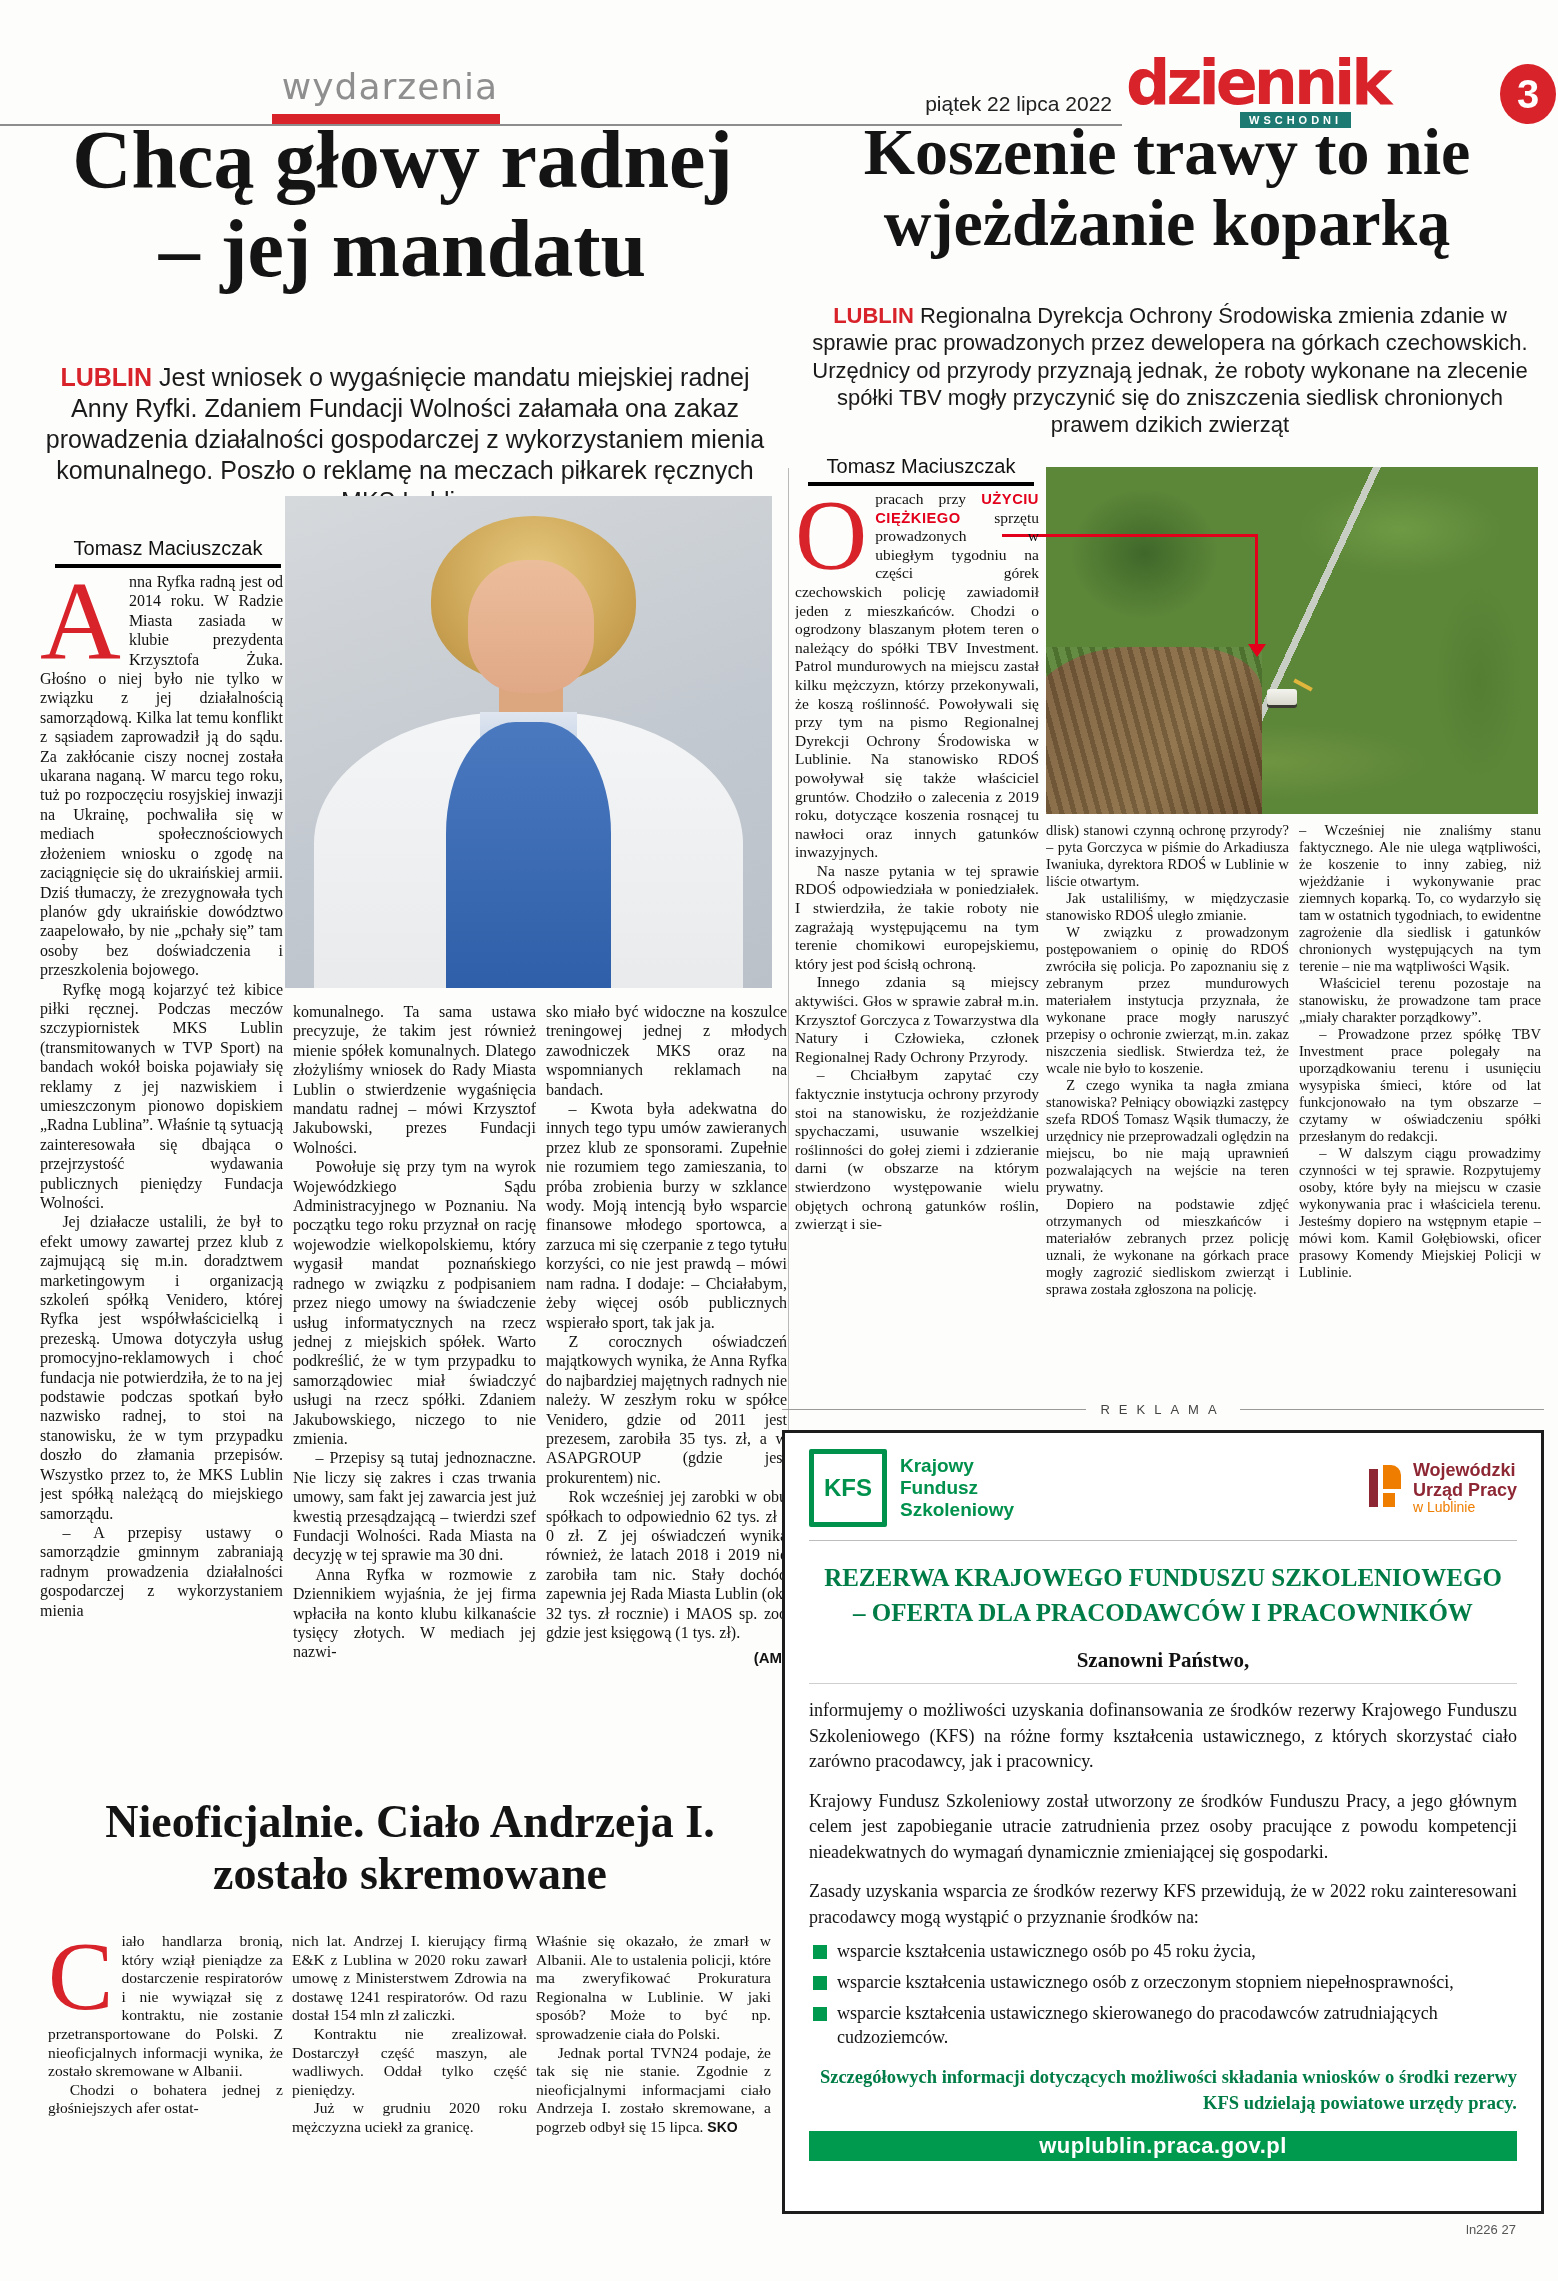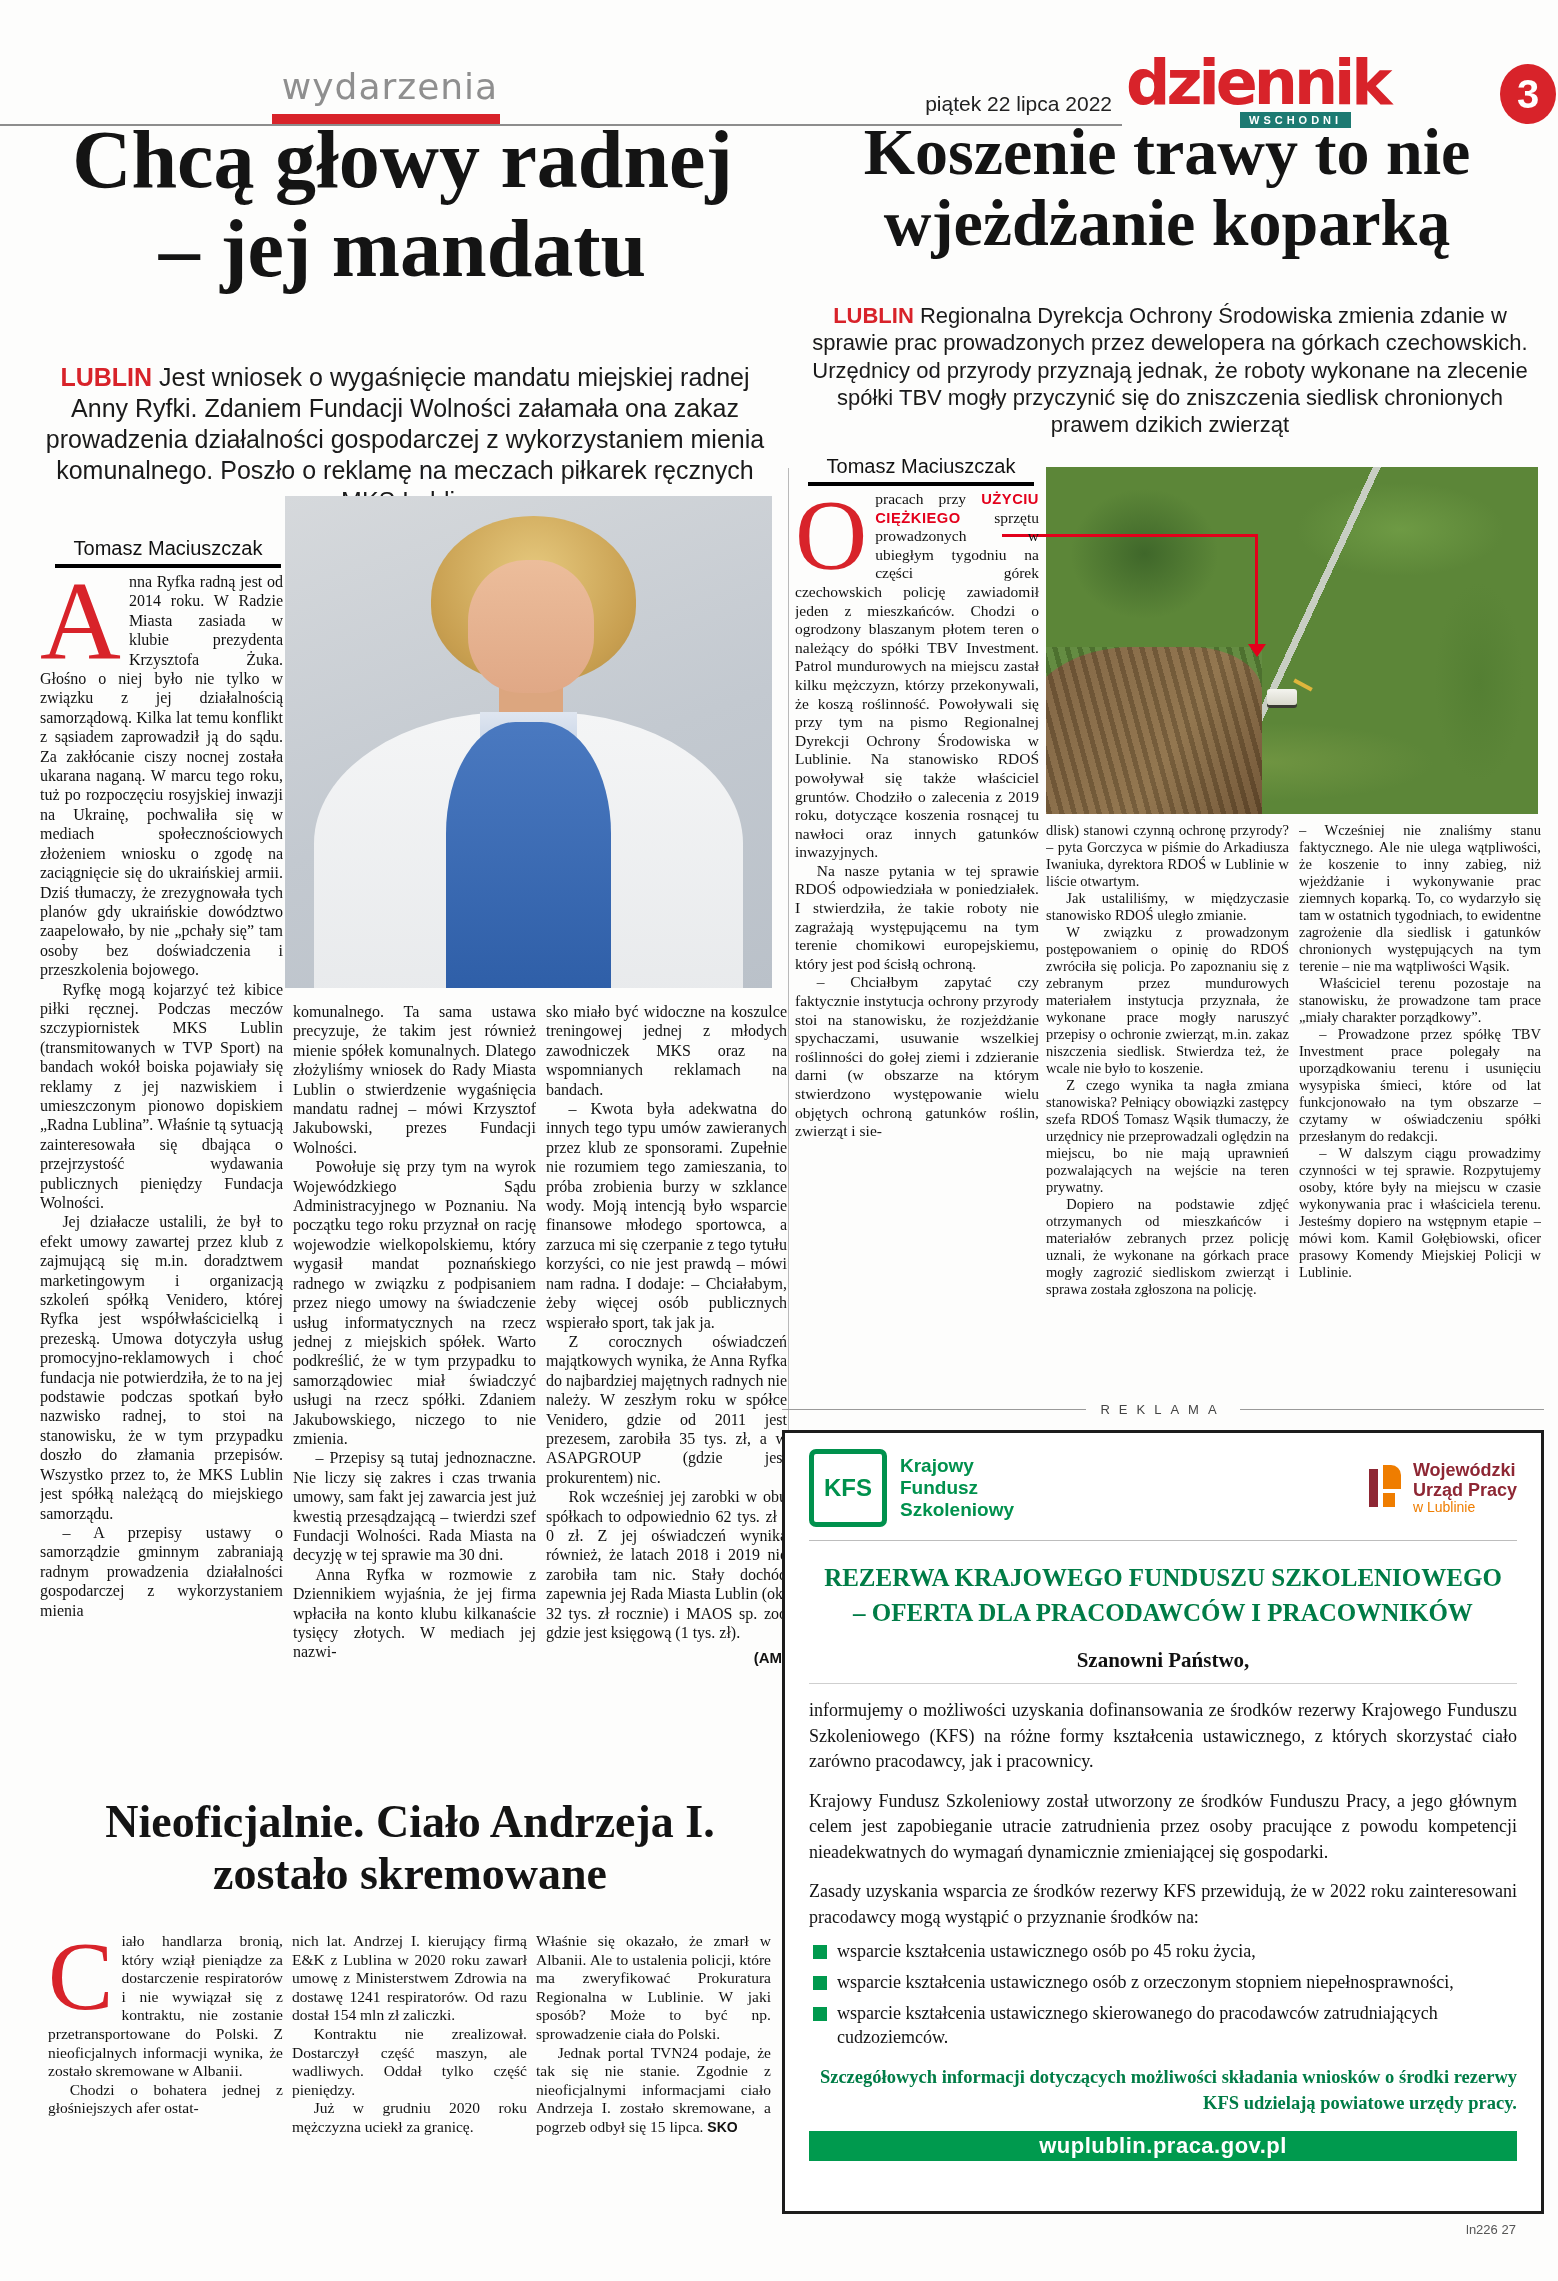--- a/index.html
+++ b/index.html
@@ -87,21 +87,21 @@
   .ba-col2{left:292px;top:1932px;width:235px;height:300px;}
   .ba-col3{left:536px;top:1932px;width:235px;height:300px;}
   .ba-drop{font-size:98px;}
 
   
   .reklama{left:782px;top:1402px;width:762px;display:flex;align-items:center;gap:14px;font-family:"Liberation Sans",sans-serif;font-size:13px;color:#444;letter-spacing:9px;}
   .reklama .line{flex:1;height:1px;background:#9a9a9a;}
   .ad-box{left:782px;top:1430px;width:762px;height:784px;border:3px solid #1c1c1c;background:#fff;box-sizing:border-box;padding:16px 24px 14px 24px;overflow:hidden;}
   .ad-logos{display:flex;justify-content:space-between;align-items:center;}
   .logo-left{display:flex;align-items:center;}
-  .kfs-badge{width:68px;height:68px;border:5px solid #00914d;border-radius:7px;display:flex;align-items:center;justify-content:center;font-family:"Liberation Sans",sans-serif;font-weight:bold;font-size:24px;color:#00914d;}
+  .kfs-badge{width:68px;height:68px;border:5px solid #00914d;border-radius:2px;display:flex;align-items:center;justify-content:center;font-family:"Liberation Sans",sans-serif;font-weight:bold;font-size:24px;color:#00914d;}
   .kfs-name{margin-left:13px;width:135px;font-family:"Liberation Sans",sans-serif;font-weight:bold;font-size:19px;line-height:1.15;color:#00914d;}
   .logo-right{display:flex;align-items:center;}
   .wup-mark{position:relative;width:34px;height:46px;margin-right:10px;}
   .wup-mark .m1{position:absolute;left:0;top:4px;width:9px;height:38px;background:#8e2734;}
   .wup-mark .m2{position:absolute;left:14px;top:0;width:18px;height:24px;background:#ef7d00;border-radius:0 10px 0 0;}
   .wup-mark .m3{position:absolute;left:14px;top:28px;width:12px;height:14px;background:#ef7d00;}
   .wup-name{font-family:"Liberation Sans",sans-serif;line-height:1.12;}
   .wup-name .l1,.wup-name .l2{font-weight:bold;font-size:18px;color:#8e2734;}
   .wup-name .l3{font-size:14px;color:#ef7d00;}
   .ad-divider{height:1px;background:#bdbdbd;margin-top:13px;}
@@ -184,20 +184,21 @@
     </div>
 </div>
 
 <div class="abs callout-h"></div>
 <div class="abs callout-v"></div>
 <div class="abs callout-arrow"></div>
 
 <div class="abs col ra-col1">
   <p><span class="dropcap ra-drop">O</span><span>pracach przy </span><span class="red-inline">UŻYCIU CIĘŻKIEGO</span><span> sprzętu prowadzonych w ubiegłym tygodniu na części górek czechowskich policję zawiadomił jeden z mieszkańców. Chodzi o ogrodzony blaszanym płotem teren o należący do spółki TBV Investment. Patrol mundurowych na miejscu zastał kilku mężczyzn, którzy przekonywali, że koszą roślinność. Powoływali się przy tym na pismo Regionalnej Dyrekcji Ochrony Środowiska w Lublinie. Na stanowisko RDOŚ powoływał się także właściciel gruntów. Chodziło o zalecenia z 2019 roku, dotyczące koszenia rosnącej tu nawłoci oraz innych gatunków inwazyjnych.</span></p>
   <p>Na nasze pytania w tej sprawie RDOŚ odpowiedziała w poniedziałek. I stwierdziła, że takie roboty nie zagrażają występującemu na tym terenie chomikowi europejskiemu, który jest pod ścisłą ochroną.</p>
+  <p>Innego zdania są miejscy aktywiści. Głos w sprawie zabrał m.in. Krzysztof Gorczyca z Towarzystwa dla Natury i Człowieka, członek Regionalnej Rady Ochrony Przyrody.</p>
   <p>– Chciałbym zapytać czy faktycznie instytucja ochrony przyrody stoi na stanowisku, że rozjeżdżanie spychaczami, usuwanie wszelkiej roślinności do gołej ziemi i zdzieranie darni (w obszarze na którym stwierdzono występowanie wielu objętych ochroną gatunków roślin, zwierząt i sie-</p>
 </div>
 <div class="abs col ra-col23 ra-col2">
   <p>dlisk) stanowi czynną ochronę przyrody? – pyta Gorczyca w piśmie do Arkadiusza Iwaniuka, dyrektora RDOŚ w Lublinie w liście otwartym.</p>
   <p>Jak ustaliliśmy, w międzyczasie stanowisko RDOŚ uległo zmianie.</p>
   <p>W związku z prowadzonym postępowaniem o opinię do RDOŚ zwróciła się policja. Po zapoznaniu się z zebranym przez mundurowych materiałem instytucja przyznała, że wykonane prace mogły naruszyć przepisy o ochronie zwierząt, m.in. zakaz niszczenia siedlisk. Stwierdza też, że wcale nie było to koszenie.</p>
   <p>Z czego wynika ta nagła zmiana stanowiska? Pełniący obowiązki zastępcy szefa RDOŚ Tomasz Wąsik tłumaczy, że urzędnicy nie przeprowadzali oględzin na miejscu, bo nie mają uprawnień pozwalających na wejście na teren prywatny.</p>
   <p>Dopiero na podstawie zdjęć otrzymanych od mieszkańców i materiałów zebranych przez policję uznali, że wykonane na górkach prace mogły zagrozić siedliskom zwierząt i sprawa została zgłoszona na policję.</p>
 </div>
 <div class="abs col ra-col23 ra-col3">

